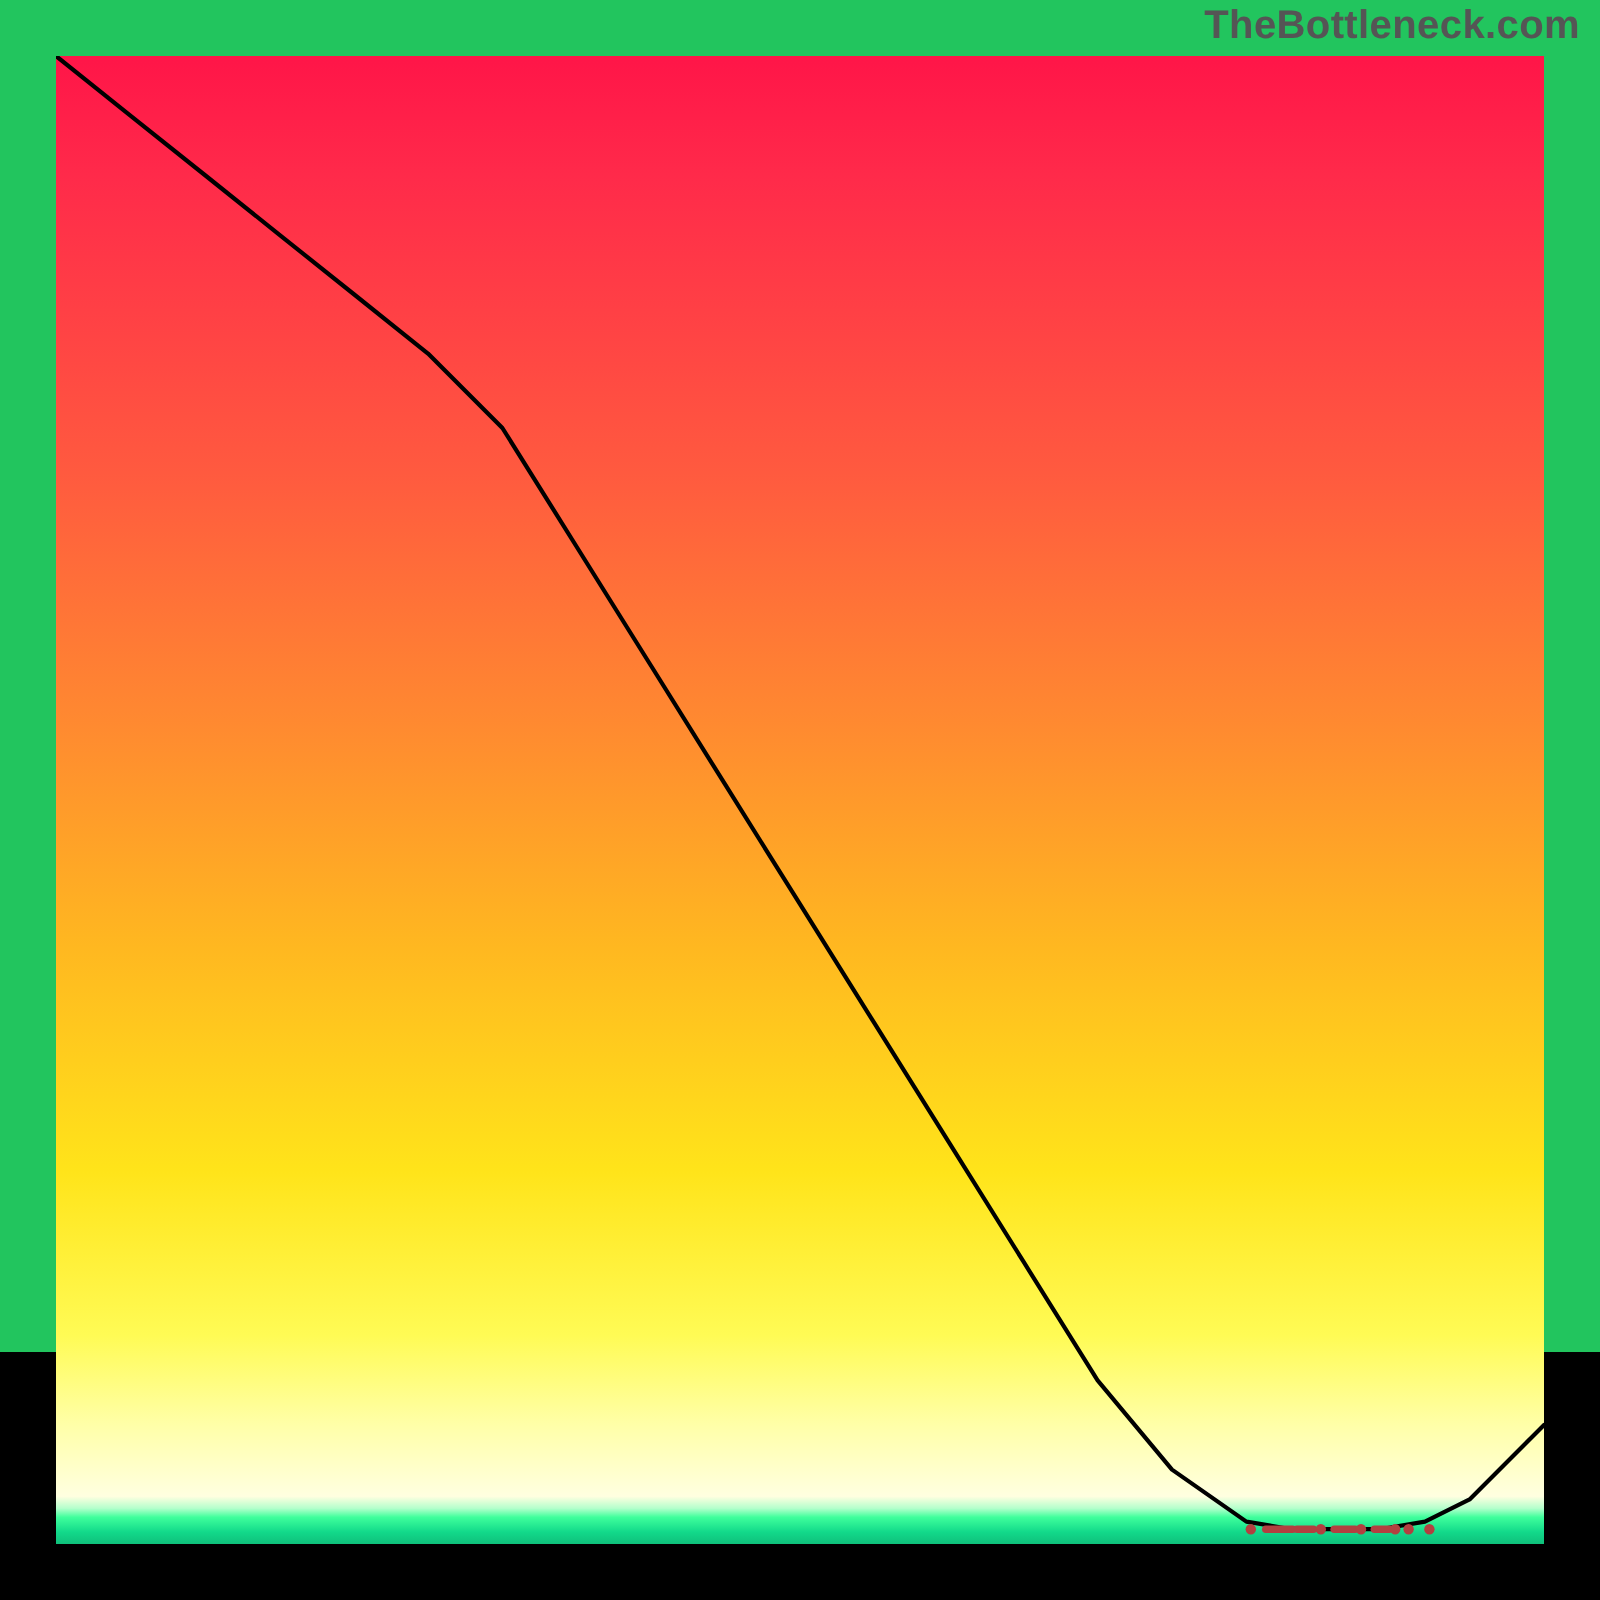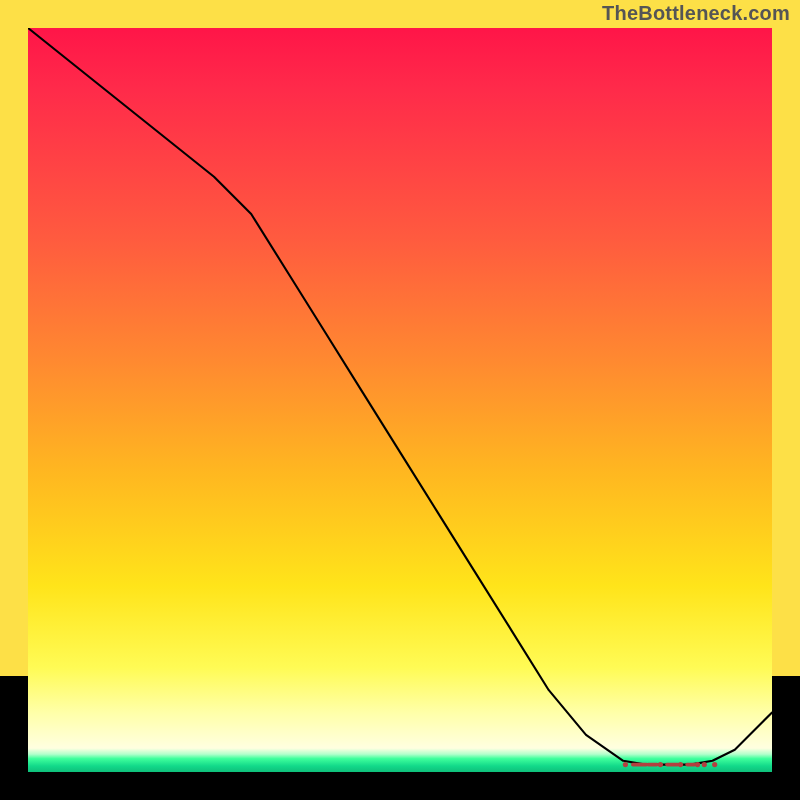--- a/index.html
+++ b/index.html
@@ -10,21 +10,21 @@
     background: #000;
     overflow: hidden;
     font-family: Arial, Helvetica, sans-serif;
   }
   .frame {
     position: absolute;
     left: 0;
     top: 0;
     width: 800px;
     height: 676px;
-    background: #fde047;
+    background: #22c55e;
   }
   .attribution {
     position: absolute;
     top: 2px;
     right: 10px;
     color: #555;
     font-size: 20px;
     font-weight: 600;
     letter-spacing: 0.2px;
   }

